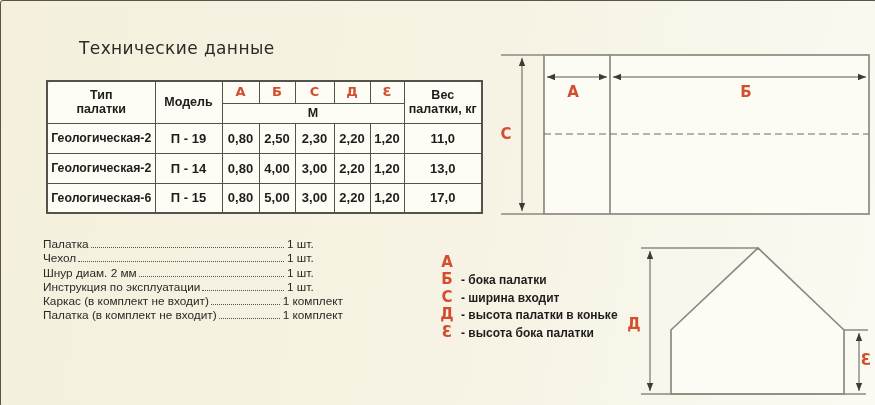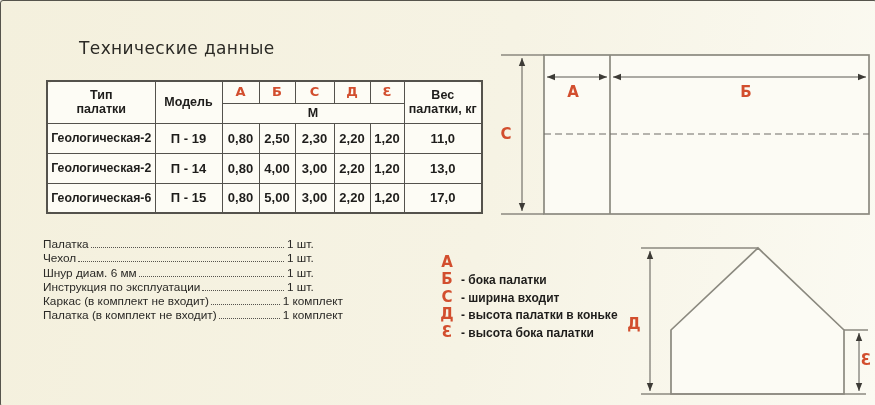--- a/index.html
+++ b/index.html
@@ -132,21 +132,21 @@
       <span class="comp-name">Палатка</span>
       <span class="comp-dots"></span>
       <span class="comp-qty">1 шт.</span>
     </div>
     <div class="comp-row">
       <span class="comp-name">Чехол</span>
       <span class="comp-dots"></span>
       <span class="comp-qty">1 шт.</span>
     </div>
     <div class="comp-row">
-      <span class="comp-name">Шнур диам. 6 мм</span>
+      <span class="comp-name">Шнур диам. 2 мм</span>
       <span class="comp-dots"></span>
       <span class="comp-qty">1 шт.</span>
     </div>
     <div class="comp-row">
       <span class="comp-name">Инструкция по эксплуатации</span>
       <span class="comp-dots"></span>
       <span class="comp-qty">1 шт.</span>
     </div>
     <div class="comp-row">
       <span class="comp-name">Каркас (в комплект не входит)</span>

